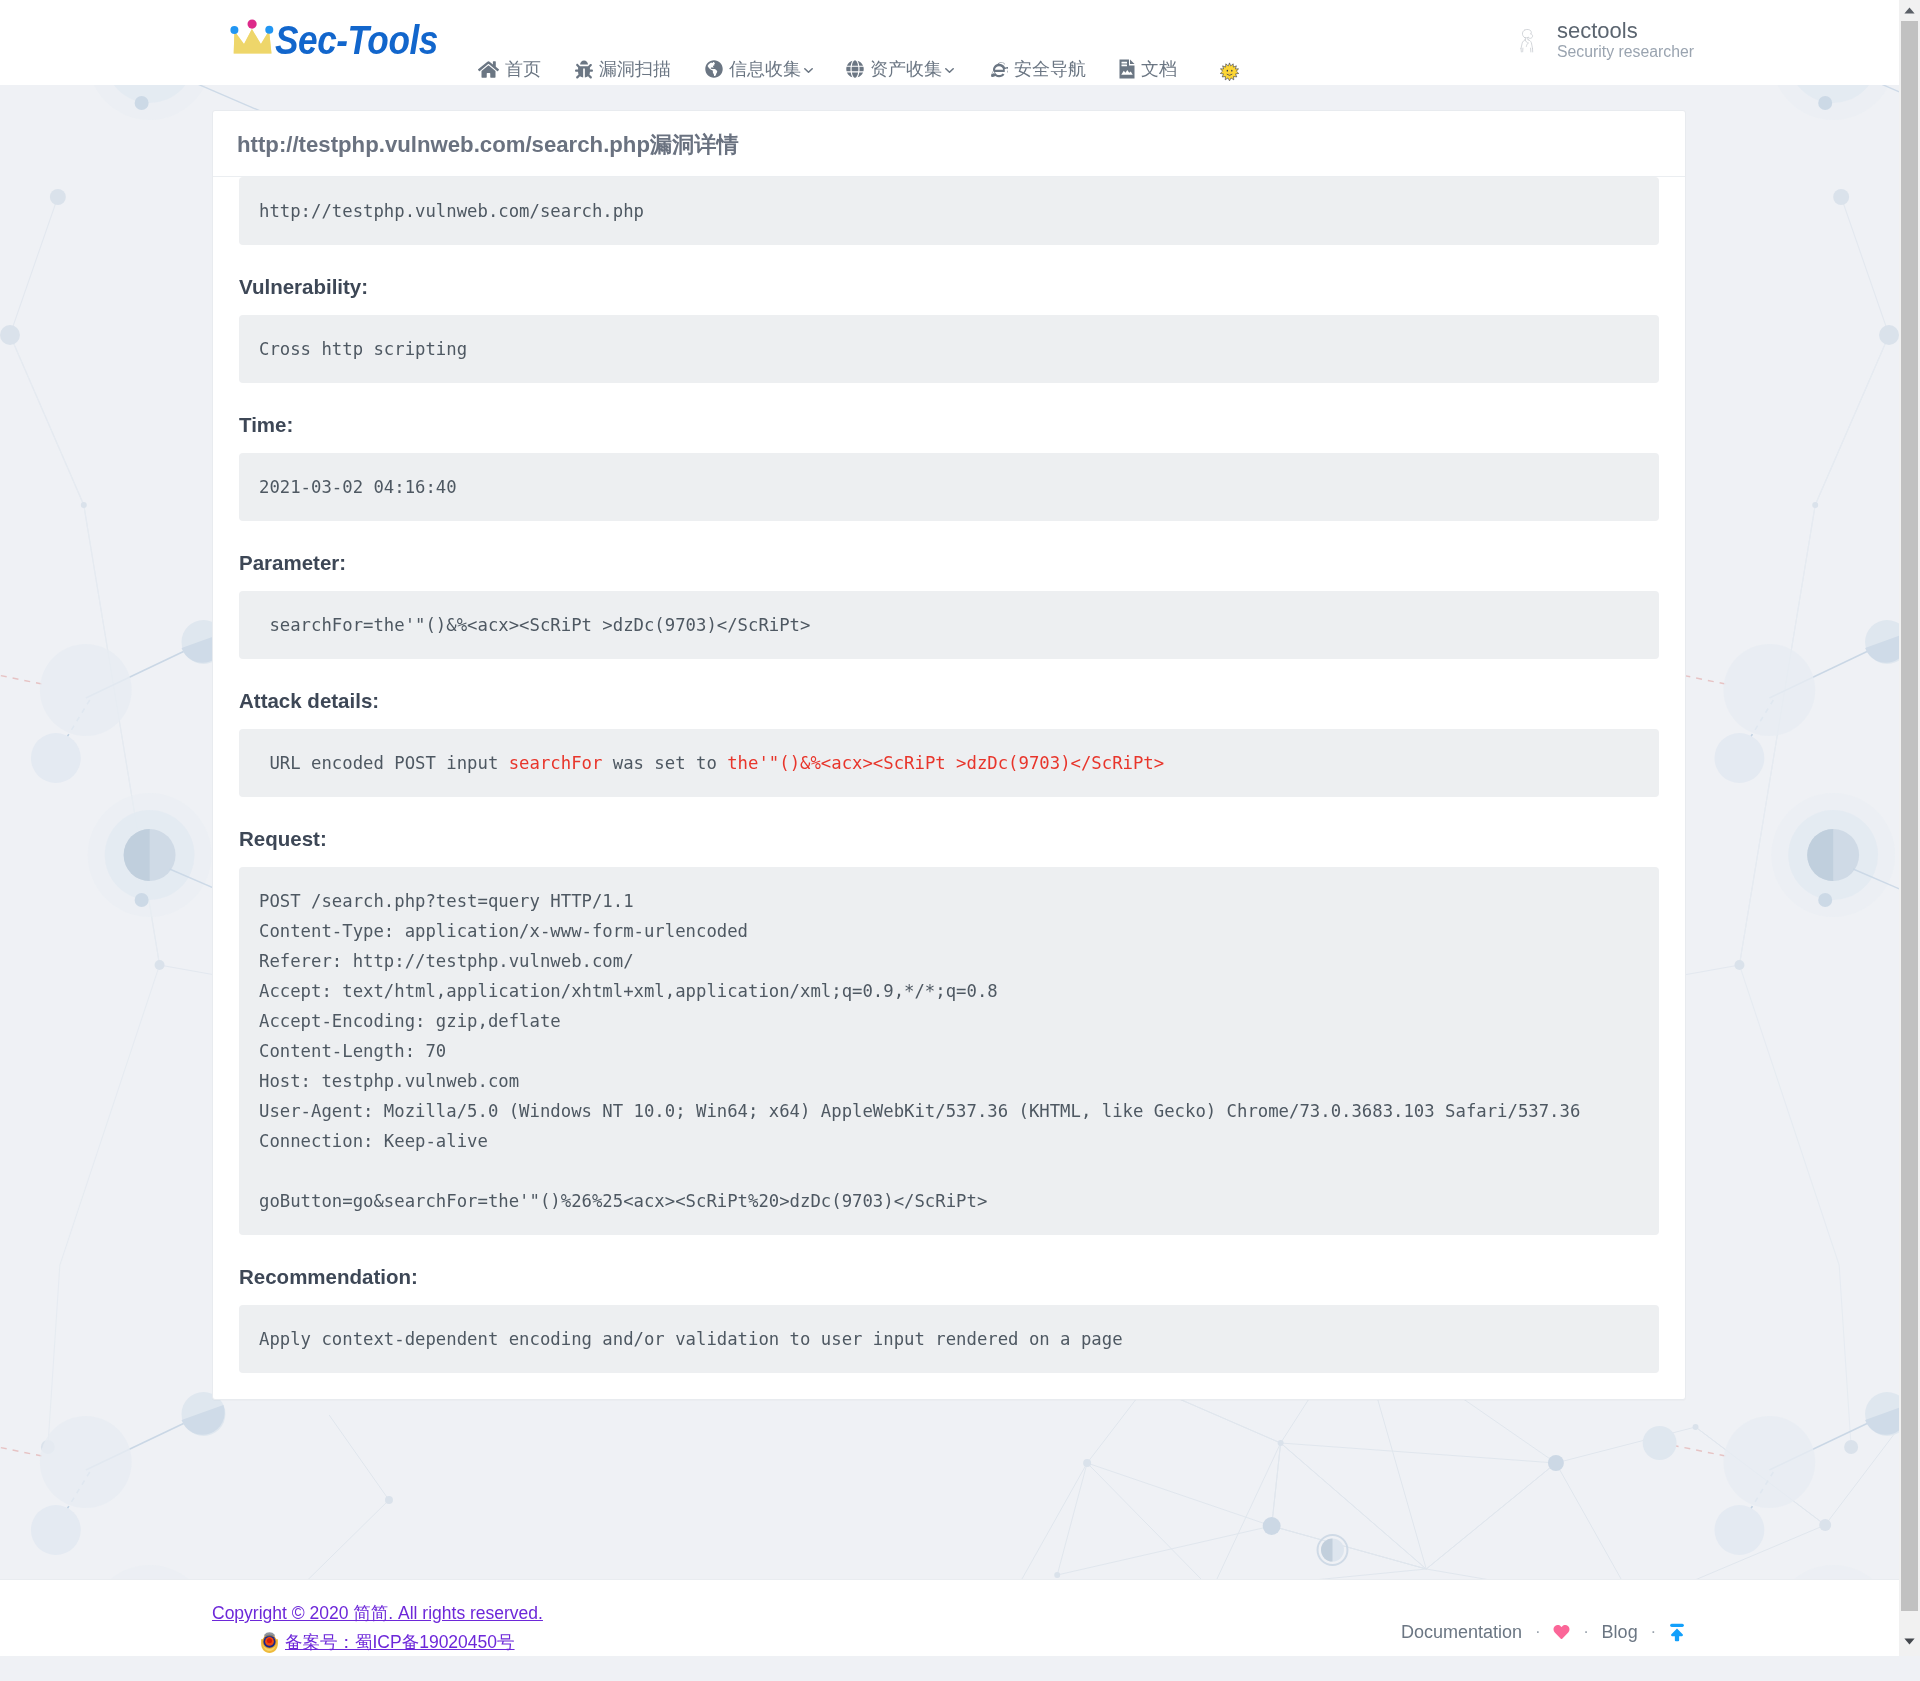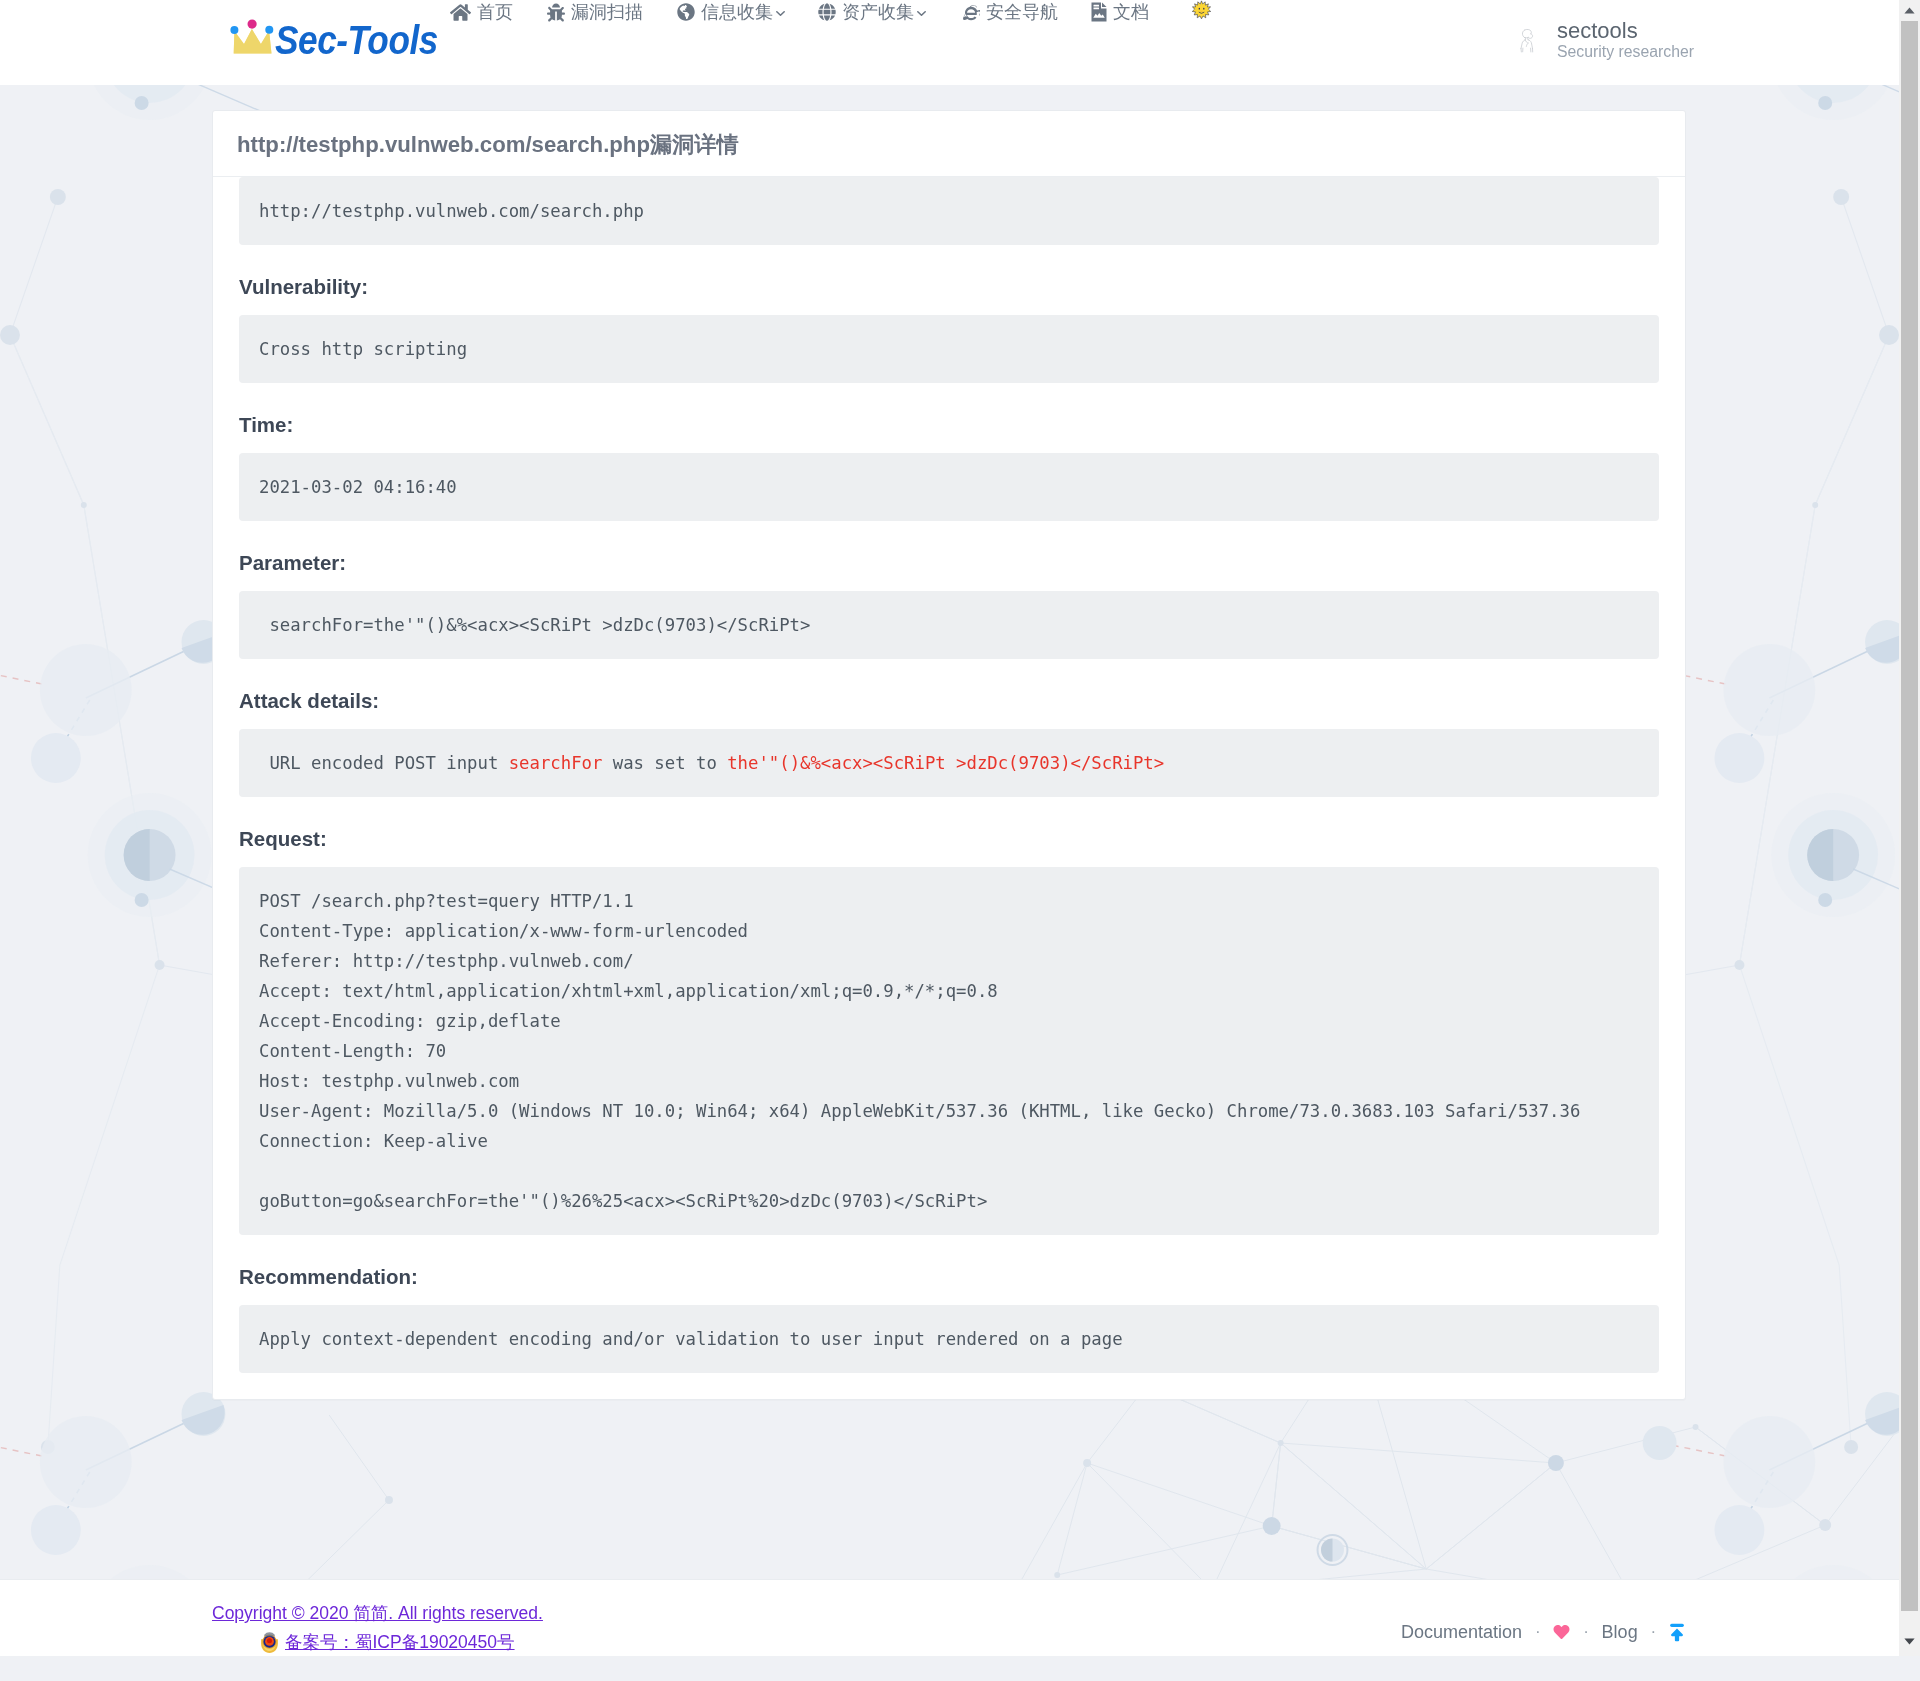--- a/index.html
+++ b/index.html
@@ -16,21 +16,21 @@
 
   
   .navbar{height:85px;background:#fff;position:relative;z-index:5;}
   .nav-inner{position:relative;height:85px;display:flex;align-items:center;}
   .brand{display:flex;align-items:flex-end;position:absolute;left:233px;top:18px;}
   .brand .crown{position:relative;top:-9px;}
   .crown{width:47.2px;height:36px;margin-right:-1px;margin-left:-4.5px;}
   .brand-text{font-size:40px;font-weight:700;font-style:italic;color:#1266cc;letter-spacing:-0.5px;
       transform:scaleX(0.88);transform-origin:left center;
       font-family:"Liberation Sans","DejaVu Sans",sans-serif;}
-  .nav{position:absolute;left:450px;top:0;height:81px;display:flex;align-items:flex-start;}
+  .nav{position:absolute;left:478px;top:0;height:81px;display:flex;align-items:flex-end;}
   .nav-item{display:flex;align-items:center;color:#6b7683;font-size:18px;cursor:pointer;white-space:nowrap;}
   
   .nav-item .ico{margin-right:6px;display:inline-flex;align-items:center;justify-content:center;}
   .caret{margin-left:3px;display:inline-flex;align-items:center;position:relative;top:1px;}
   .user{position:absolute;left:1518px;top:21px;display:flex;align-items:flex-start;}
   .avatar{width:19px;height:34px;margin-right:20px;margin-top:3px;}
   .user-name{color:#5b6570;font-size:22px;line-height:20px;}
   .user-role{color:#9aa4b0;font-size:15.8px;line-height:22px;}
 
   

